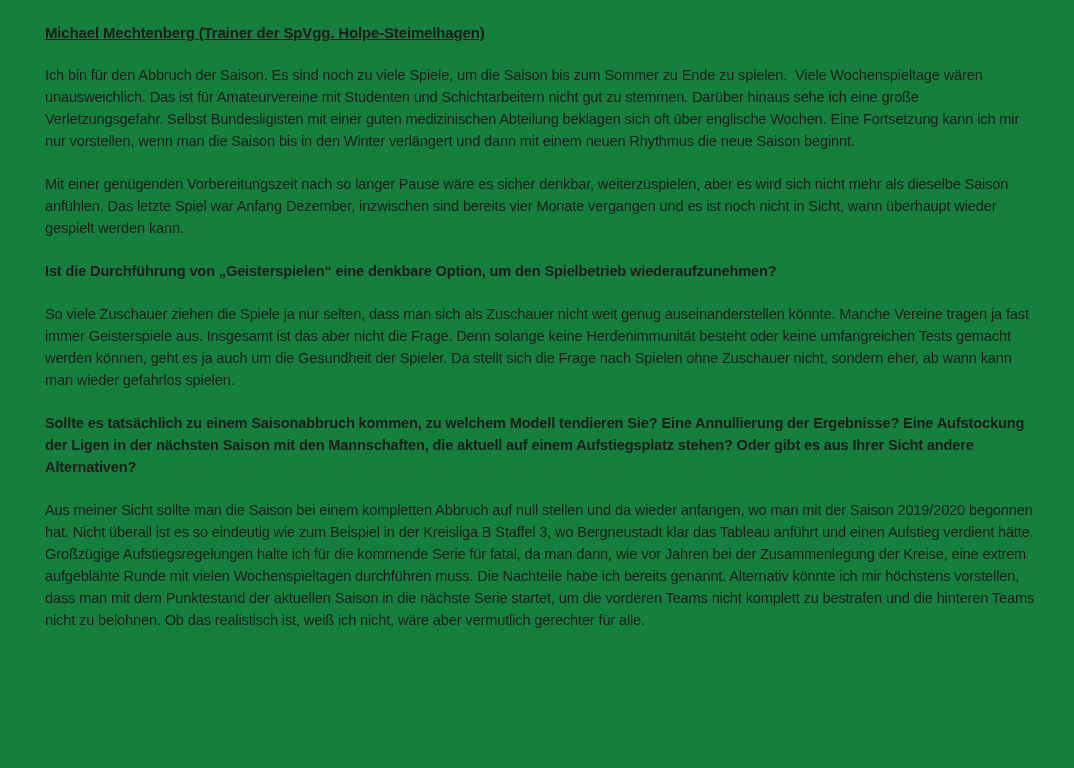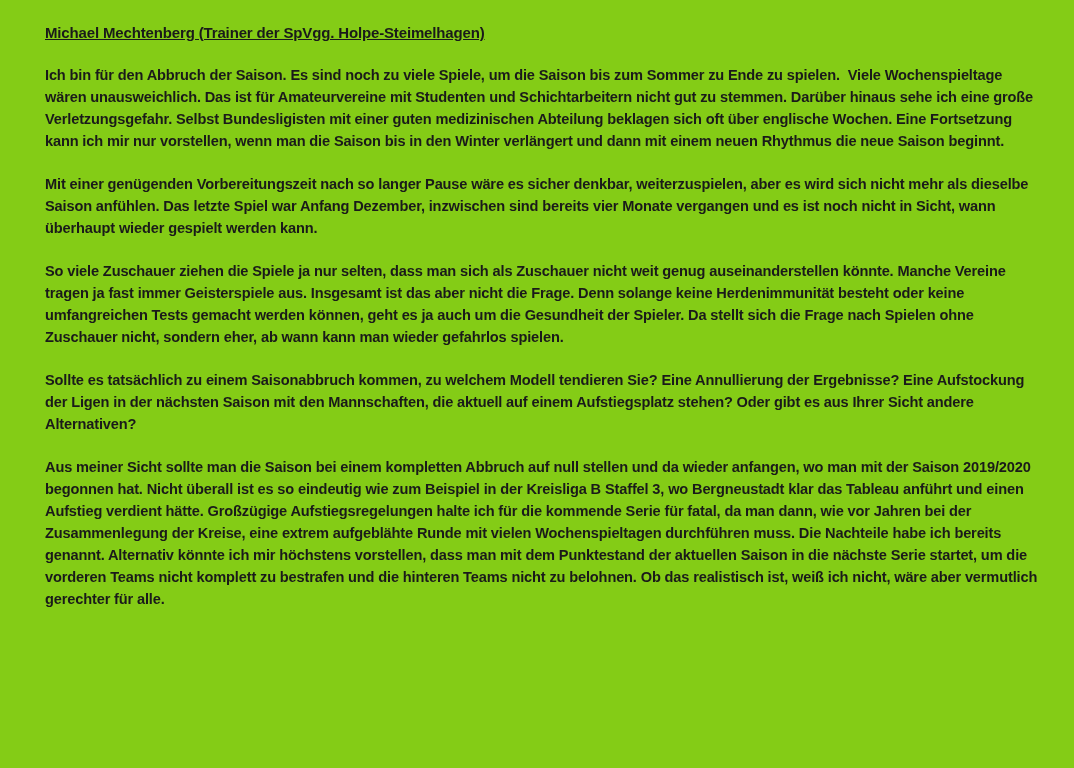--- a/index.html
+++ b/index.html
@@ -5,21 +5,21 @@
   html, body {
     margin: 0;
     padding: 0;
     background: #ffffff;
   }
   .page {
     position: relative;
     box-sizing: border-box;
     width: 1074px;
     height: 768px;
-    background: #84cc16;
+    background: #15803d;
     padding: 22px 36px 8px 45px;
     overflow: hidden;
     font-family: "Liberation Sans", "DejaVu Sans", sans-serif;
     color: #1a1a1a;
     font-size: 14.6px;
     line-height: 22px;
     letter-spacing: -0.15px;
     -webkit-font-smoothing: antialiased;
   }
   .doc-title {
@@ -28,21 +28,21 @@
     text-decoration: underline;
     margin: 0 0 20px 0;
     line-height: 22px;
   }
   .question {
     font-weight: bold;
     margin: 0 0 21px 0;
     white-space: pre-wrap;
   }
   .answer {
-    font-weight: bold;
+    font-weight: normal;
     margin: 0 0 21px 0;
     white-space: pre-wrap;
   }
   .qa-section:last-child .answer {
     margin-bottom: 4px;
   }
 </style>
 </head>
 <body>
 
@@ -52,20 +52,21 @@
 
   <section class="qa-section">
     <p class="answer">Ich bin für den Abbruch der Saison. Es sind noch zu viele Spiele, um die Saison bis zum Sommer zu Ende zu spielen.  Viele Wochenspieltage wären unausweichlich. Das ist für Amateurvereine mit Studenten und Schichtarbeitern nicht gut zu stemmen. Darüber hinaus sehe ich eine große Verletzungsgefahr. Selbst Bundesligisten mit einer guten medizinischen Abteilung beklagen sich oft über englische Wochen. Eine Fortsetzung kann ich mir nur vorstellen, wenn man die Saison bis in den Winter verlängert und dann mit einem neuen Rhythmus die neue Saison beginnt.</p>
   </section>
 
   <section class="qa-section">
     <p class="answer">Mit einer genügenden Vorbereitungszeit nach so langer Pause wäre es sicher denkbar, weiterzuspielen, aber es wird sich nicht mehr als dieselbe Saison anfühlen. Das letzte Spiel war Anfang Dezember, inzwischen sind bereits vier Monate vergangen und es ist noch nicht in Sicht, wann überhaupt wieder gespielt werden kann.</p>
   </section>
 
   <section class="qa-section">
+    <p class="question">Ist die Durchführung von „Geisterspielen“ eine denkbare Option, um den Spielbetrieb wiederaufzunehmen?</p>
     <p class="answer">So viele Zuschauer ziehen die Spiele ja nur selten, dass man sich als Zuschauer nicht weit genug auseinanderstellen könnte. Manche Vereine tragen ja fast immer Geisterspiele aus. Insgesamt ist das aber nicht die Frage. Denn solange keine Herdenimmunität besteht oder keine umfangreichen Tests gemacht werden können, geht es ja auch um die Gesundheit der Spieler. Da stellt sich die Frage nach Spielen ohne Zuschauer nicht, sondern eher, ab wann kann man wieder gefahrlos spielen.</p>
   </section>
 
   <section class="qa-section">
     <p class="question">Sollte es tatsächlich zu einem Saisonabbruch kommen, zu welchem Modell tendieren Sie? Eine Annullierung der Ergebnisse? Eine Aufstockung der Ligen in der nächsten Saison mit den Mannschaften, die aktuell auf einem Aufstiegsplatz stehen? Oder gibt es aus Ihrer Sicht andere Alternativen?</p>
     <p class="answer">Aus meiner Sicht sollte man die Saison bei einem kompletten Abbruch auf null stellen und da wieder anfangen, wo man mit der Saison 2019/2020 begonnen hat. Nicht überall ist es so eindeutig wie zum Beispiel in der Kreisliga B Staffel 3, wo Bergneustadt klar das Tableau anführt und einen Aufstieg verdient hätte. Großzügige Aufstiegsregelungen halte ich für die kommende Serie für fatal, da man dann, wie vor Jahren bei der Zusammenlegung der Kreise, eine extrem aufgeblähte Runde mit vielen Wochenspieltagen durchführen muss. Die Nachteile habe ich bereits genannt. Alternativ könnte ich mir höchstens vorstellen, dass man mit dem Punktestand der aktuellen Saison in die nächste Serie startet, um die vorderen Teams nicht komplett zu bestrafen und die hinteren Teams nicht zu belohnen. Ob das realistisch ist, weiß ich nicht, wäre aber vermutlich gerechter für alle.</p>
   </section>
 
 </div>
 

